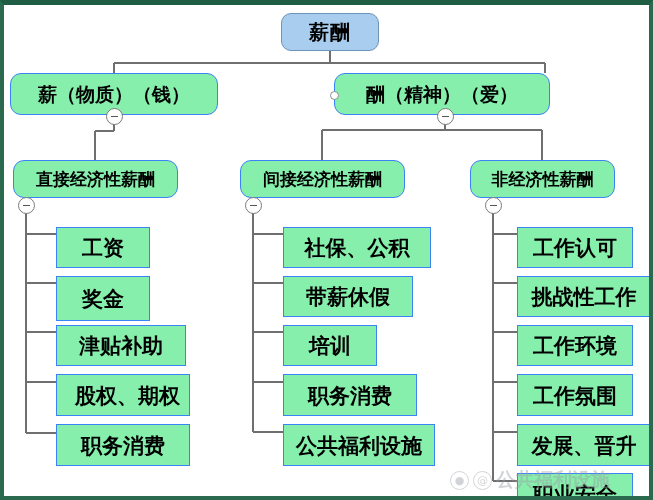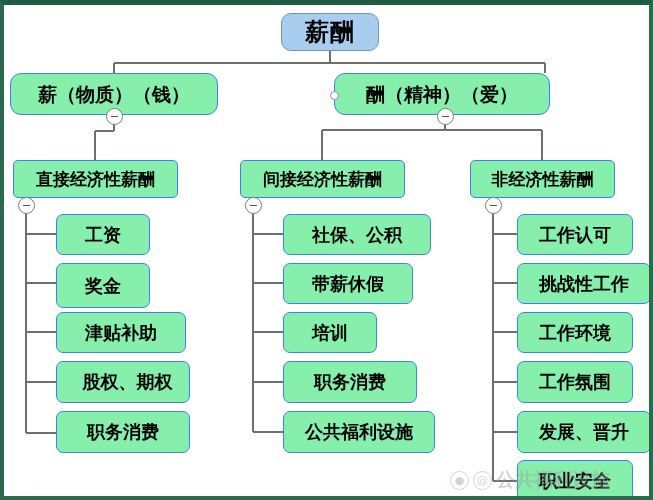--- a/index.html
+++ b/index.html
@@ -52,39 +52,40 @@
     font-weight: bold;
     line-height: 1;
     white-space: nowrap;
     z-index: 3;
   }
 
   .node.root {
     background: #a8cdee;
     border: 1px solid #6d93b8;
     border-radius: 10px;
-    font-size: 24px;
+    font-size: 20px;
     letter-spacing: 1px;
   }
 
   .node.level2 {
     font-size: 19px;
     border-radius: 11px;
     letter-spacing: 0px;
   }
 
   .node.level3 {
     font-size: 17px;
-    border-radius: 5px;
+    border-radius: 11px;
   }
 
   .node.leaf {
-    font-size: 18px;
-    border-radius: 7px;
+    font-size: 21px;
+    border-radius: 0;
     font-weight: bold;
+    margin-top: 13px;
   }
 
   
   .collapse {
     position: absolute;
     width: 15px;
     height: 15px;
     border: 1px solid #7a7a7a;
     border-radius: 50%;
     background: #ffffff;

